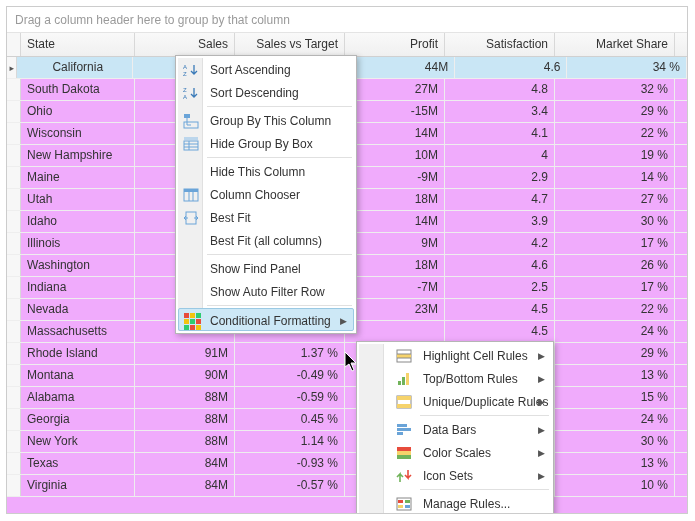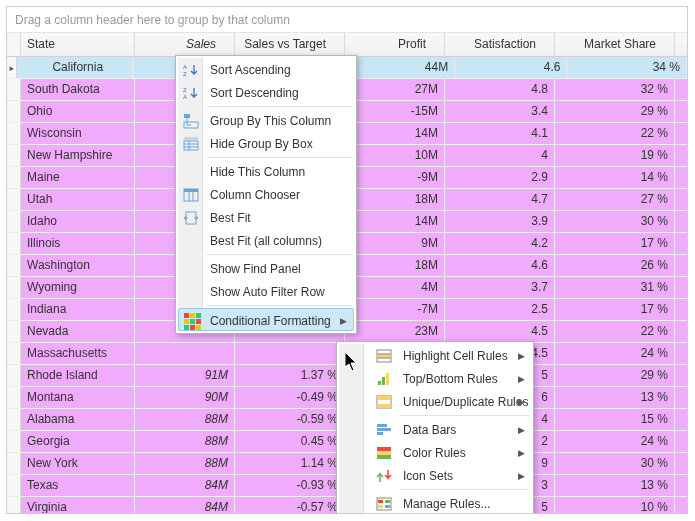--- a/index.html
+++ b/index.html
@@ -29,21 +29,21 @@
     background: #fff;
   }
   .header-row {
     display: flex;
     height: 24px;
     background: linear-gradient(#f9f9f9, #f0f0f0);
     border-bottom: 1px solid #d0d0d0;
   }
   .header-cell {
     border-right: 1px solid #d8d8d8;
-    padding: 4px 18px 0 6px;
+    padding: 4px 6px 0 6px;
     font-size: 12px;
     color: #333;
     overflow: hidden;
     white-space: nowrap;
   }
   .grid-body { position: relative; }
   .row {
     display: flex;
     height: 22px;
     border-bottom: 1px solid #eee;
@@ -64,21 +64,21 @@
     display: flex;
     align-items: center;
     justify-content: center;
   }
   .row-indicator.active::before {
     content: "▸";
     font-size: 9px;
     color: #555;
   }
   .col-state { width: 114px; }
-  .col-sales { width: 100px; text-align: right; font-style: italic; }
+  .col-sales { width: 100px; text-align: right; }
   .col-svt  { width: 110px; text-align: right; }
   .col-profit { width: 100px; text-align: right; }
   .col-sat { width: 110px; text-align: right; }
   .col-mkt { width: 120px; text-align: right; }
 
   
   .menu {
     position: absolute;
     background: #fff;
     border: 1px solid #b5b5b5;
@@ -125,21 +125,21 @@
     right: 6px;
     font-size: 9px;
     color: #555;
   }
   .menu-sep {
     height: 1px;
     background: #e0e0e0;
     margin: 2px 2px 2px 29px;
   }
   .main-menu { left: 168px; top: 48px; width: 182px; }
-  .sub-menu { left: 329px; top: 334px; width: 198px; padding-left: 34px; }
+  .sub-menu { left: 349px; top: 334px; width: 198px; padding-left: 34px; }
 
   .cursor {
     position: absolute;
     left: 338px;
     top: 345px;
     pointer-events: none;
     z-index: 50;
   }
   .cursor svg { display:block; }
 
@@ -247,29 +247,20 @@
         <div class="cell col-mkt num">17 %</div>
       </div>
       <div class="row">
         <div class="row-indicator"></div>
         <div class="cell col-state">Washington</div>
         <div class="cell col-sales num"></div>
         <div class="cell col-svt num"></div>
         <div class="cell col-profit num">18M</div>
         <div class="cell col-sat num">4.6</div>
         <div class="cell col-mkt num">26 %</div>
-      </div>
-      <div class="row">
-        <div class="row-indicator"></div>
-        <div class="cell col-state">Wyoming</div>
-        <div class="cell col-sales num"></div>
-        <div class="cell col-svt num"></div>
-        <div class="cell col-profit num">4M</div>
-        <div class="cell col-sat num">3.7</div>
-        <div class="cell col-mkt num">31 %</div>
       </div>
       <div class="row">
         <div class="row-indicator"></div>
         <div class="cell col-state">Indiana</div>
         <div class="cell col-sales num"></div>
         <div class="cell col-svt num"></div>
         <div class="cell col-profit num">-7M</div>
         <div class="cell col-sat num">2.5</div>
         <div class="cell col-mkt num">17 %</div>
       </div>
@@ -511,21 +502,21 @@
         <span class="arrow">▶</span>
       </div>
       <div class="menu-item">
         <span class="icon">
           <svg class="ic" viewBox="0 0 16 16">
             <rect x="1" y="2" width="14" height="4" fill="#e74c3c"></rect>
             <rect x="1" y="6" width="14" height="4" fill="#f6d36b"></rect>
             <rect x="1" y="10" width="14" height="4" fill="#71b35a"></rect>
           </svg>
         </span>
-        <span>Color Rules</span>
+        <span>Color Scales</span>
         <span class="arrow">▶</span>
       </div>
       <div class="menu-item">
         <span class="icon">
           <svg class="ic" viewBox="0 0 16 16">
             <path d="M4 14 L4 6 L1 9 M4 6 L7 9" stroke="#71b35a" fill="none" stroke-width="1.6"></path>
             <path d="M12 2 L12 10 L9 7 M12 10 L15 7" stroke="#e74c3c" fill="none" stroke-width="1.6"></path>
           </svg>
         </span>
         <span>Icon Sets</span>

